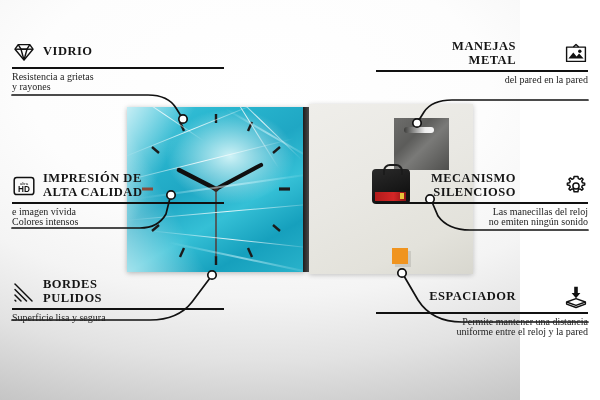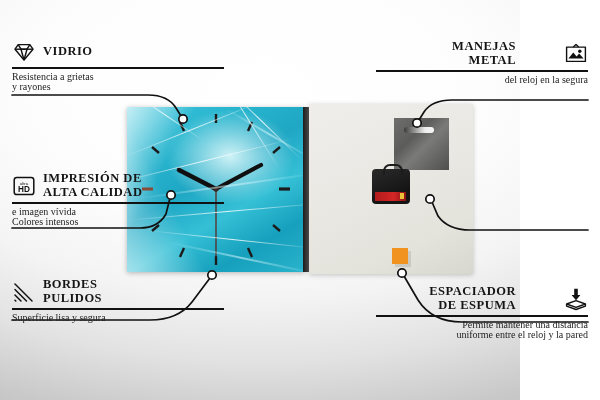--- a/index.html
+++ b/index.html
@@ -239,30 +239,48 @@
         <svg viewBox="0 0 24 24" fill="none" stroke="#111" stroke-width="1.4" stroke-linejoin="round">
           <path d="M9.3 5.1 L12 2.6 L14.7 5.1"></path>
           <rect x="2.6" y="5.1" width="18.8" height="14.3"></rect>
           <path d="M4.4 16.6 L9.3 10.6 L12.6 14.6 L15.1 11.6 L19.6 16.6 Z" fill="#111" stroke="none"></path>
           <circle cx="15.8" cy="9.2" r="1.7" fill="#111" stroke="none"></circle>
         </svg>
       </span>
     </div>
     <div class="rule"></div>
     <div class="desc">
-      <div>del reloj en la segura</div>
-    </div>
-  </div>
-
+      <div>del pared en la pared</div>
+    </div>
+  </div>
+
+  <div class="feat right" id="f-mecanismo">
+    <div class="head">
+      <span>
+        <span class="ttl" style="display:block">MECANISMO</span>
+        <span class="ttl" style="display:block">SILENCIOSO</span>
+      </span>
+      <span class="ico">
+        <svg viewBox="0 0 24 24" fill="none" stroke="#111" stroke-width="1.5" stroke-linejoin="round">
+          <path d="M12 2.4 l1.9 0 0.45 2.25 1.55 0.65 1.85-1.35 1.35 1.35 -1.35 1.85 0.65 1.55 2.25 0.45 0 1.9 -2.25 0.45 -0.65 1.55 1.35 1.85 -1.35 1.35 -1.85-1.35 -1.55 0.65 -0.45 2.25 -1.9 0 -1.9 0 -0.45-2.25 -1.55-0.65 -1.85 1.35 -1.35-1.35 1.35-1.85 -0.65-1.55 -2.25-0.45 0-1.9 2.25-0.45 0.65-1.55 -1.35-1.85 1.35-1.35 1.85 1.35 1.55-0.65 0.45-2.25 z"></path>
+          <circle cx="12" cy="12" r="3.1"></circle>
+        </svg>
+      </span>
+    </div>
+    <div class="rule"></div>
+    <div class="desc">
+      <div>Las manecillas del reloj</div>
+      <div>no emiten ningún sonido</div>
+    </div>
+  </div>
 
   <div class="feat right" id="f-espaciador">
     <div class="head">
       <span>
         <span class="ttl" style="display:block">ESPACIADOR</span>
-        <span class="ttl" style="display:block">DE ESPUMA</span>
       </span>
       <span class="ico">
         <svg viewBox="0 0 24 24" fill="none" stroke="#111" stroke-width="1.4" stroke-linejoin="round">
           <path d="M10.2 1.8 h3.6 v6.2 h2.6 L12 13.2 L7.6 8 h2.6 z" fill="#111" stroke="none"></path>
           <path d="M12 13.6 L21.4 17 L12 20.4 L2.6 17 Z"></path>
           <path d="M2.6 17 v2.1 L12 22.5 L21.4 19.1 V17"></path>
         </svg>
       </span>
     </div>
     <div class="rule"></div>

